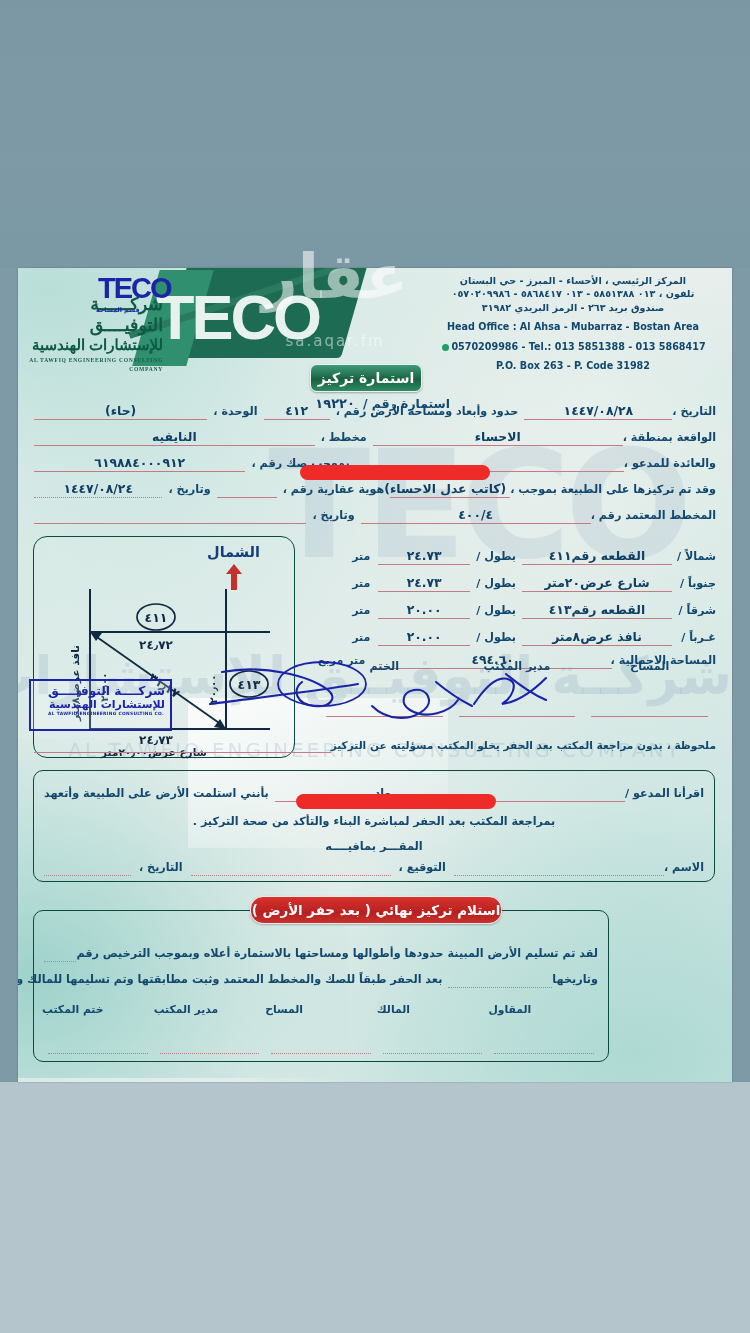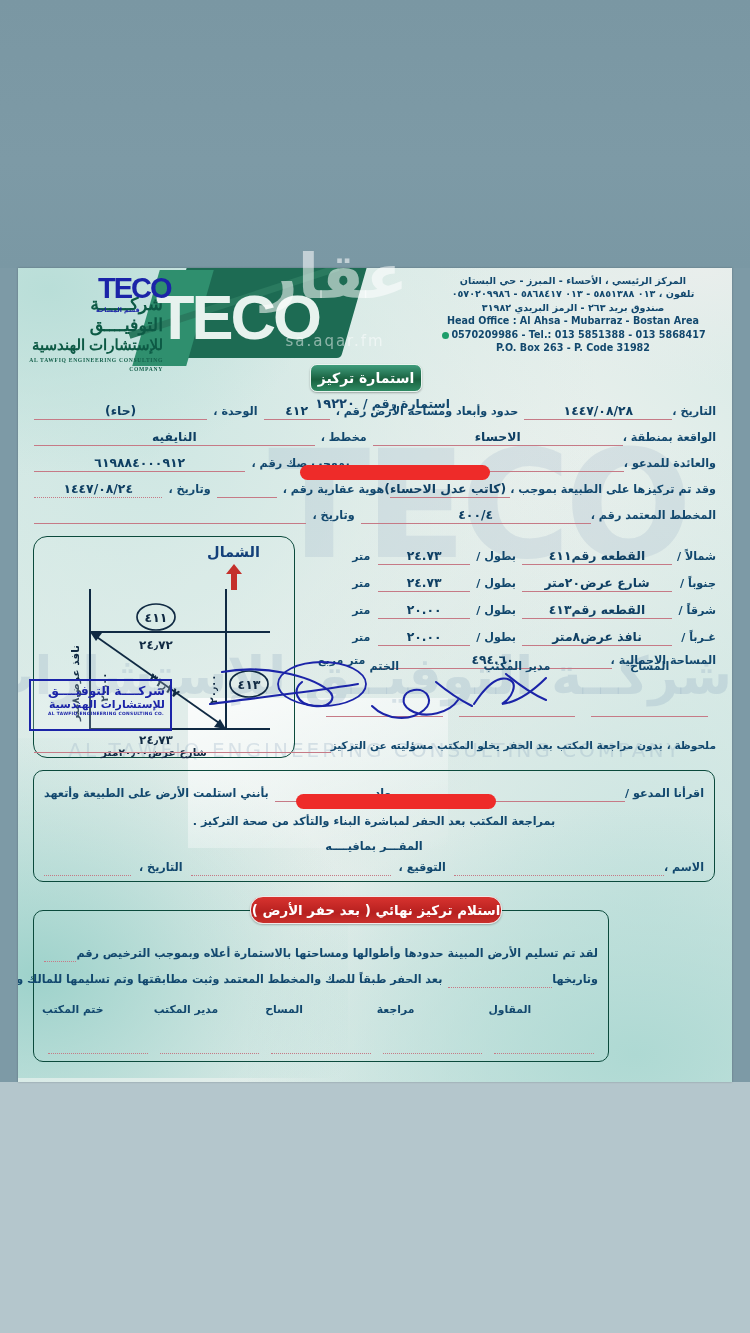--- a/index.html
+++ b/index.html
@@ -74,21 +74,21 @@
   }
 
   
   #header-strip { position:absolute; left:0; top:0; width:714px; height:98px; z-index:6; }
   #office-address {
     position:absolute; right:14px; top:6px; width:290px;
     color:#12486e; font-size:9.6px; line-height:13.4px;
     font-weight:700; text-align:center;
   }
   #office-address .ar-line { direction:rtl; white-space:nowrap; }
-  #office-address .en-line { direction:ltr; letter-spacing:0; white-space:nowrap; }
+  #office-address .en-line { direction:ltr; letter-spacing:0; white-space:nowrap;margin-top:6px; }
   #office-address .dot-icon {
     display:inline-block; width:7px; height:7px; border-radius:50%;
     background:#1d9d6a; vertical-align:-1px; margin:0 2px;
   }
 
   
   #logo-block { position:absolute; left:10px; top:0; width:300px; height:100px; }
   #logo-swoosh-1 {
     position:absolute; left:150px; top:-30px; width:180px; height:120px;
     background:#1d6b53; transform:skewX(-16deg); border-radius:4px;
@@ -518,21 +518,21 @@
       <span class="flabel">وتاريخها</span>
       <span class="fval dots blank" style="flex:0 0 104px">.</span>
       <span class="flabel" style="padding-right:6px">بعد الحفر طبقاً للصك والمخطط المعتمد وثبت مطابقتها وتم تسليمها للمالك والمقاول المنفذ .</span>
     </div>
     <div id="final-cols">
       <div class="col">
         <div class="chead">المقاول</div>
         <div class="cline"></div>
       </div>
       <div class="col">
-        <div class="chead">مراجعة</div>
+        <div class="chead">المالك</div>
         <div class="cline"></div>
       </div>
       <div class="col">
         <div class="chead">المساح</div>
         <div class="cline"></div>
       </div>
       <div class="col">
         <div class="chead">مدير المكتب</div>
         <div class="cline"></div>
       </div>

